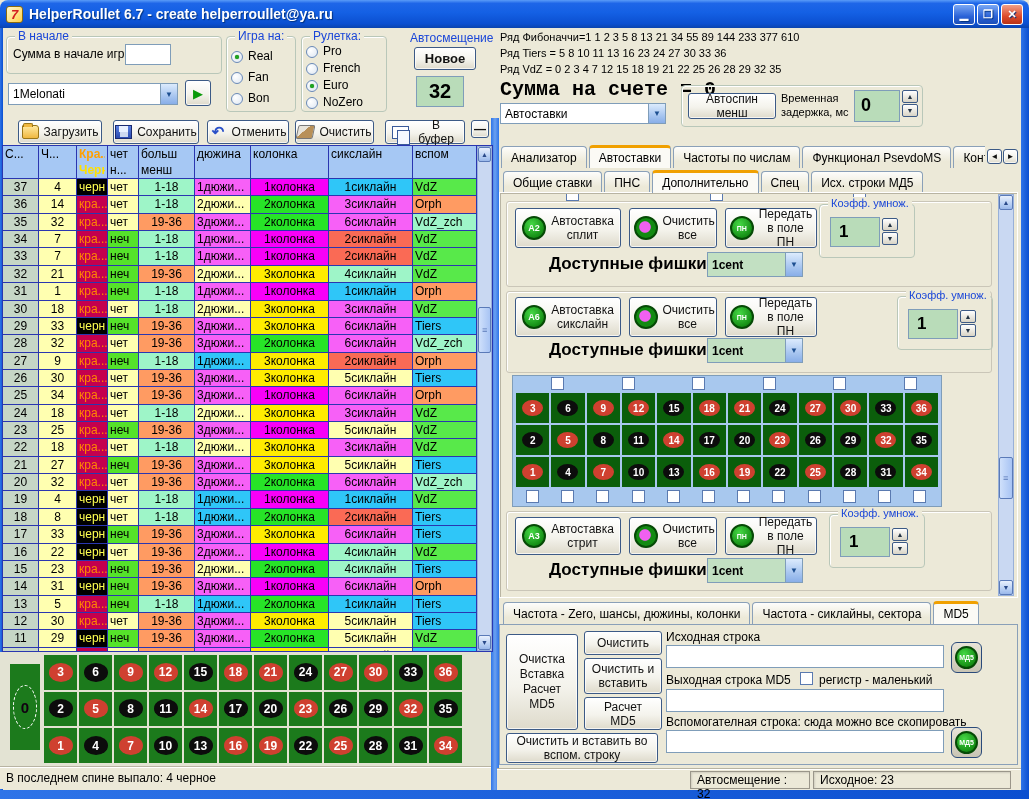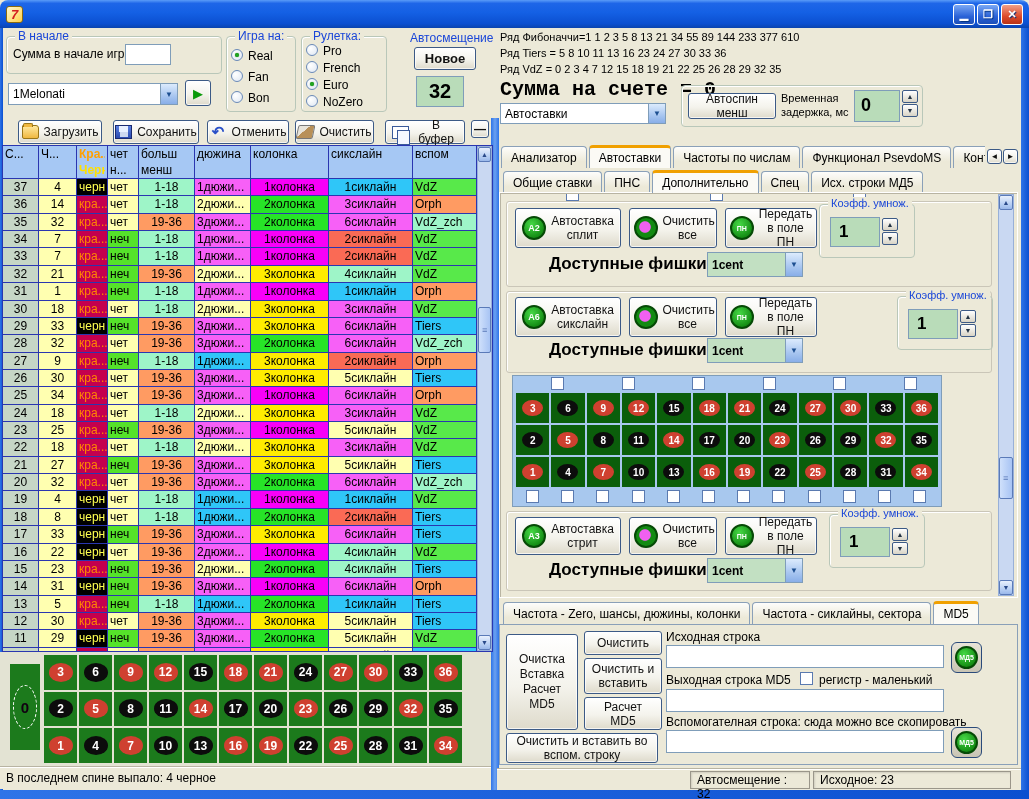--- a/index.html
+++ b/index.html
@@ -25,21 +25,21 @@
   .gbox{border:1px solid #b9c7b9;border-radius:4px;box-shadow:inset 1px 1px 0 #fff;}
   .glabel{position:absolute;top:-8px;left:8px;background:#ece9d8;padding:0 3px;
     color:#1a46d8;font-size:12px;}
   .bluelabel{color:#1a46d8;font-size:12px;}
   
   .xpbtn{border:1px solid #3c5a86;border-radius:3px;
     background:linear-gradient(180deg,#ffffff,#f4f3ec 55%,#dedacb);
     box-shadow:inset 0 0 0 1px rgba(255,255,255,.7);font-size:12px;color:#111;
     display:flex;align-items:center;justify-content:center;gap:5px;text-align:center;}
   
-  .radio-row{display:flex;align-items:flex-start;gap:5px;margin:4px 0 7px 4px;font-size:12px;}
+  .radio-row{display:flex;align-items:flex-end;gap:5px;margin:4px 0 7px 4px;font-size:12px;}
   .radio{width:12px;height:12px;border-radius:50%;border:1px solid #6a8ab8;
     background:radial-gradient(circle at 35% 35%,#fff,#dde6f2);position:relative;flex:0 0 12px;}
   .radio.on::after{content:"";position:absolute;left:3px;top:3px;width:4px;height:4px;
     border-radius:50%;background:#1fa51f;box-shadow:0 0 1px #0a660a;}
   .cb{width:13px;height:13px;background:#fff;border:1px solid #5a7ab0;}
   
   .combo{border:1px solid #7f9db9;background:#fff;display:flex;align-items:center;font-size:12px;}
   .combo .cval{flex:1;padding:2px 4px;white-space:nowrap;overflow:hidden;}
   .combo .carr{width:17px;align-self:stretch;border-left:1px solid #7f9db9;
     background:linear-gradient(180deg,#dcebfd,#a8c6f0 60%,#88aee8);
@@ -110,20 +110,21 @@
   input.xpinput{border:1px solid #7f9db9;background:#fff;font-size:12px;padding:1px 3px;
     font-family:"Liberation Sans",sans-serif;}
 </style>
 </head>
 <body>
 
 <div class="win">
 
   <div class="a titlebar">
     <span class="appicon">7</span>
+    <span>HelperRoullet 6.7 - create helperroullet@ya.ru</span>
     <span class="wbtns">
       <span class="wbtn">▁</span>
       <span class="wbtn">❐</span>
       <span class="wbtn close">✕</span>
     </span>
   </div>
   <div class="a edge" style="left:0;top:28px;bottom:0;width:3px;"></div>
   <div class="a edge" style="right:0;top:28px;bottom:0;width:8px;"></div>
   <div class="a edge" style="left:0;bottom:0;width:1029px;height:9px;"></div>
   <div class="a" style="left:491px;top:118px;width:8px;height:672px;background:linear-gradient(90deg,#2e74e8,#6aa0f0,#2e74e8);"></div>

